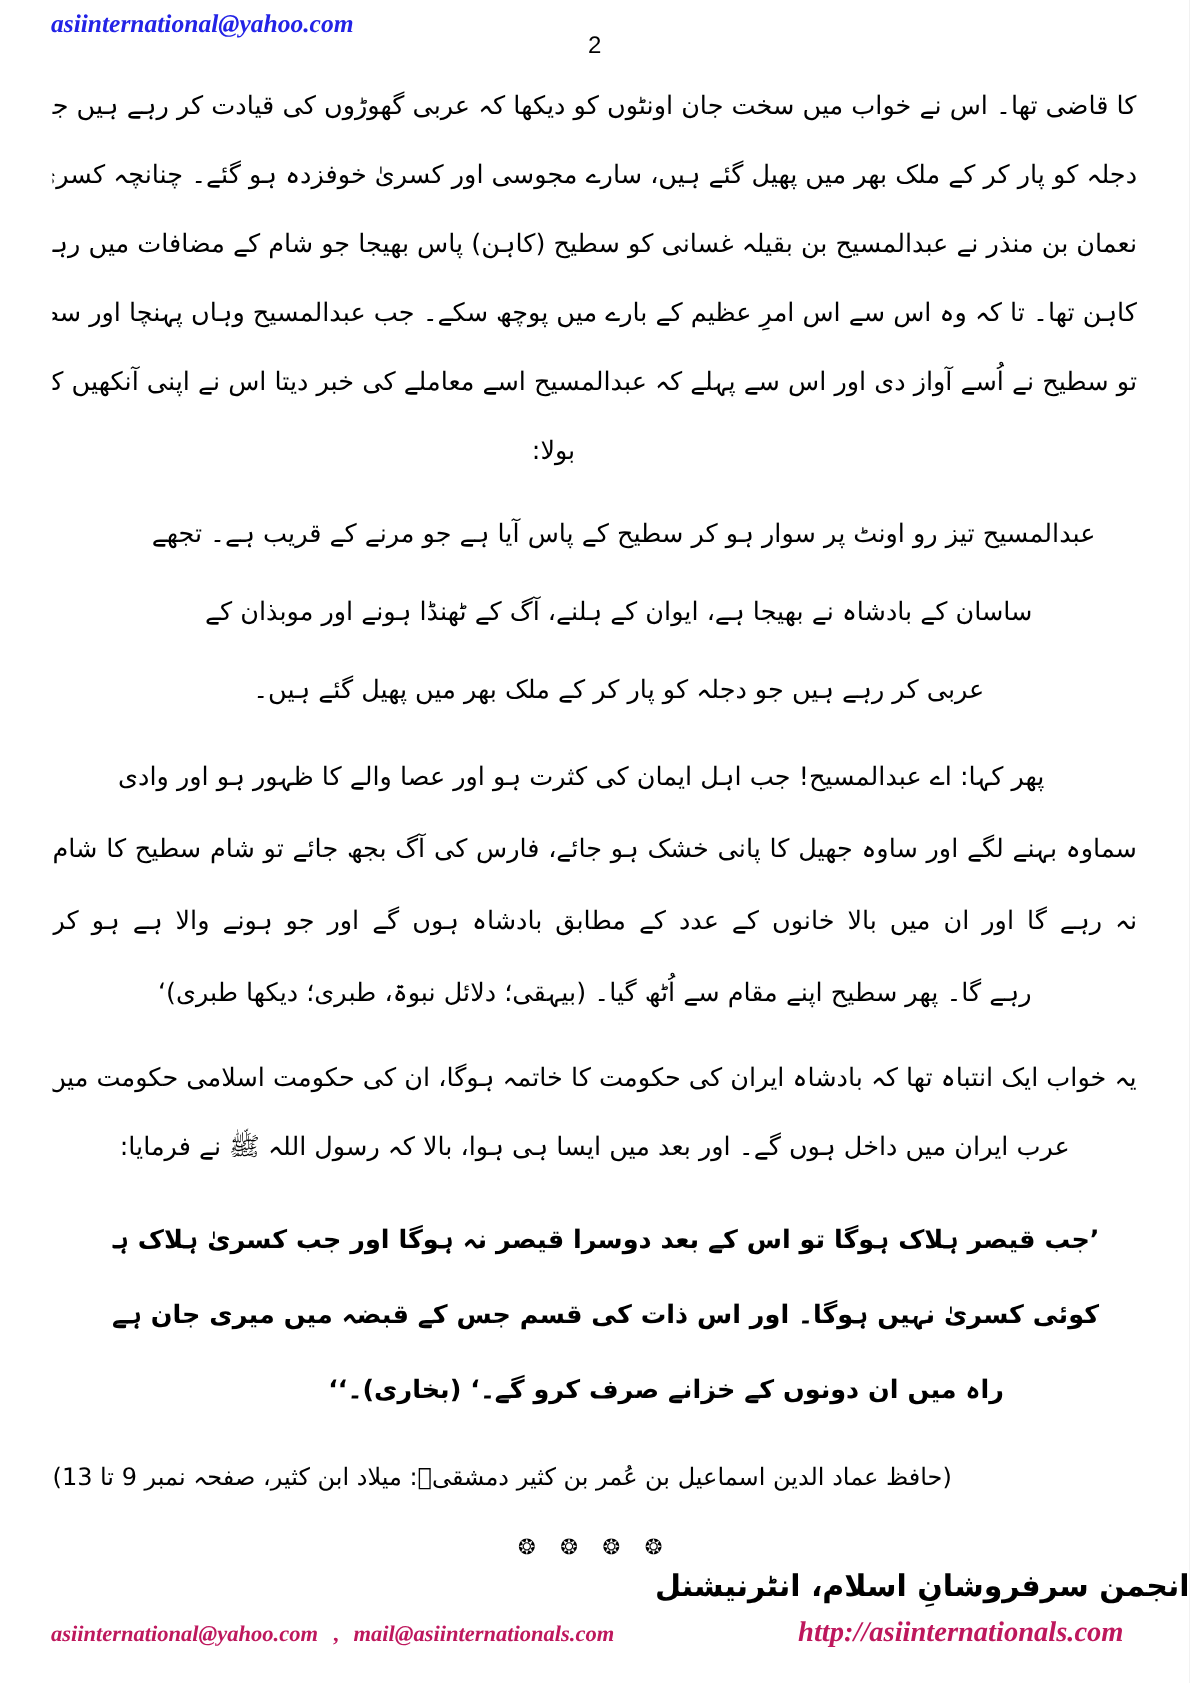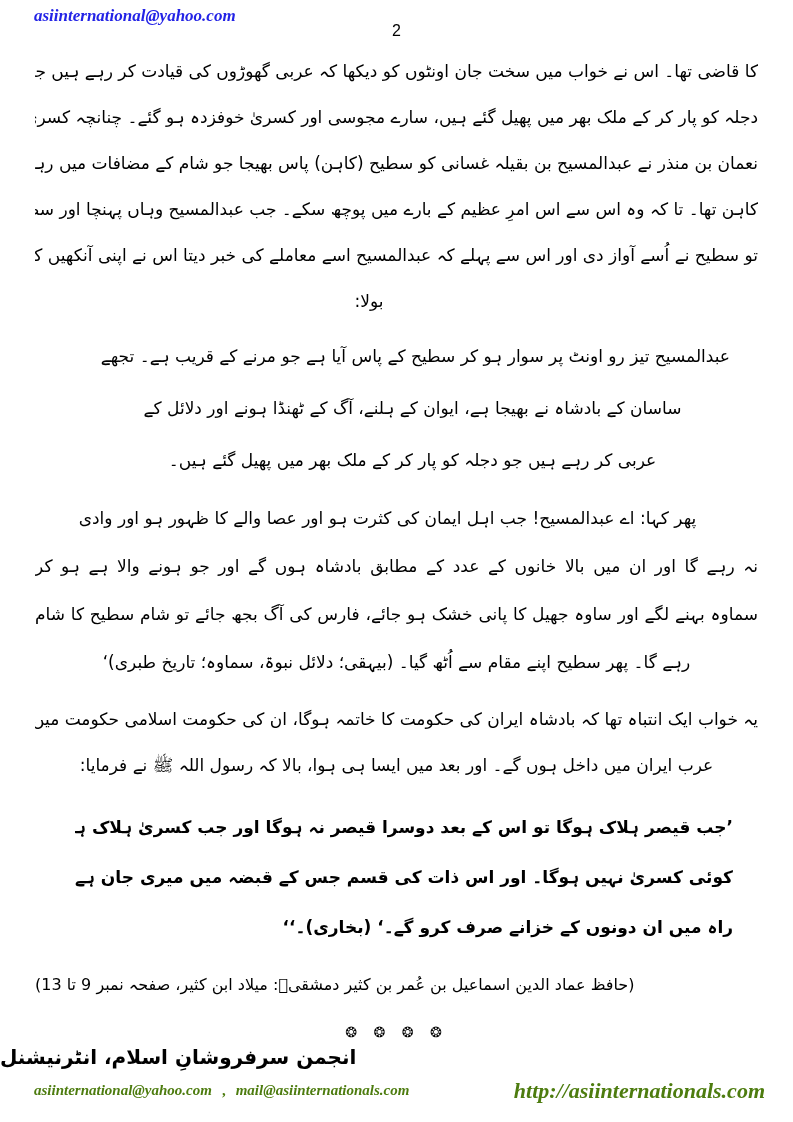--- a/index.html
+++ b/index.html
@@ -41,45 +41,45 @@
   .bola{margin-right:55px;}
   .quote1{margin:6px 28px 0 60px;}
   .quote1 .uline{line-height:52px;}
   .para2{margin-top:8px;}
   .para2 .uline{line-height:48px;}
   .indent-first{margin-right:18px;}
   .para3{margin-top:10px;}
   .para3 .uline{line-height:46px;}
   .hadith{margin:14px 25px 0 40px;font-weight:bold;}
   .hadith .uline{line-height:50px;}
-  .hadith .last-left{text-align:right;margin-left:80px;}
+  .hadith .last-left{text-align:center;margin-left:80px;}
   .reference{margin-top:16px;}
   .reference .uline{text-align:left;line-height:34px;font-size:16px;}
   
   .footer{
     position:absolute;left:0;right:0;top:1022px;height:100px;
     background:#ffffff;
   }
   .ornaments{
     text-align:center;font-size:14px;letter-spacing:6px;
     line-height:20px;color:#000;
   }
   .org-name{
-    direction:rtl;text-align:left;
+    direction:rtl;text-align:right;
     font-weight:bold;font-size:20px;line-height:30px;
     font-family:"DejaVu Sans",sans-serif;
   }
   .contact-row{
     position:relative;margin-top:6px;height:26px;
     font-family:"Liberation Serif","DejaVu Serif",serif;
-    font-style:italic;font-weight:bold;color:#4d7c0f;
+    font-style:italic;font-weight:bold;color:#be185d;
   }
   .contact-left{position:absolute;left:34px;top:4px;font-size:15px;}
   .contact-left .sep{margin:0 10px;font-style:normal;}
-  .contact-right{position:absolute;right:28px;top:0;font-size:22px;}
+  .contact-right{position:absolute;right:44px;top:0;font-size:19px;}
 </style>
 </head>
 <body>
 
 <div class="page">
 
   <span class="hdr-email">asiinternational@yahoo.com</span>
   <div class="page-num">2</div>
 
   <div class="body-wrap">
@@ -88,29 +88,29 @@
       <div class="uline justify">کا قاضی تھا۔ اس نے خواب میں سخت جان اونٹوں کو دیکھا کہ عربی گھوڑوں کی قیادت کر رہے ہیں جو دریائے</div>
       <div class="uline justify">دجلہ کو پار کر کے ملک بھر میں پھیل گئے ہیں، سارے مجوسی اور کسریٰ خوفزدہ ہو گئے۔ چنانچہ کسریٰ کے نائب</div>
       <div class="uline justify">نعمان بن منذر نے عبدالمسیح بن بقیلہ غسانی کو سطیح (کاہن) پاس بھیجا جو شام کے مضافات میں رہنے والا مشہور</div>
       <div class="uline justify">کاہن تھا۔ تا کہ وہ اس سے اس امرِ عظیم کے بارے میں پوچھ سکے۔ جب عبدالمسیح وہاں پہنچا اور سطیح کے روبرو ہوا</div>
       <div class="uline justify">تو سطیح نے اُسے آواز دی اور اس سے پہلے کہ عبدالمسیح اسے معاملے کی خبر دیتا اس نے اپنی آنکھیں کھولیں اور</div>
       <div class="uline bola">بولا:</div>
     </div>
 
     <div class="quote1">
       <div class="uline">عبدالمسیح تیز رو اونٹ پر سوار ہو کر سطیح کے پاس آیا ہے جو مرنے کے قریب ہے۔ تجھے بنو</div>
-      <div class="uline">ساسان کے بادشاہ نے بھیجا ہے، ایوان کے ہلنے، آگ کے ٹھنڈا ہونے اور دلائل کے</div>
+      <div class="uline">ساسان کے بادشاہ نے بھیجا ہے، ایوان کے ہلنے، آگ کے ٹھنڈا ہونے اور موبذان کے</div>
       <div class="uline">عربی کر رہے ہیں جو دجلہ کو پار کر کے ملک بھر میں پھیل گئے ہیں۔</div>
     </div>
 
     <div class="para2">
       <div class="uline indent-first">پھر کہا: اے عبدالمسیح! جب اہل ایمان کی کثرت ہو اور عصا والے کا ظہور ہو اور وادی</div>
+      <div class="uline justify">سماوہ بہنے لگے اور ساوہ جھیل کا پانی خشک ہو جائے، فارس کی آگ بجھ جائے تو شام سطیح کا شام</div>
       <div class="uline justify">نہ رہے گا اور ان میں بالا خانوں کے عدد کے مطابق بادشاہ ہوں گے اور جو ہونے والا ہے ہو کر</div>
-      <div class="uline justify">سماوہ بہنے لگے اور ساوہ جھیل کا پانی خشک ہو جائے، فارس کی آگ بجھ جائے تو شام سطیح کا شام</div>
-      <div class="uline">رہے گا۔ پھر سطیح اپنے مقام سے اُٹھ گیا۔ (بیہقی؛ دلائل نبوۃ، سماوہ؛ تاریخ طبری)‘</div>
+      <div class="uline">رہے گا۔ پھر سطیح اپنے مقام سے اُٹھ گیا۔ (بیہقی؛ دلائل نبوۃ، طبری؛ دیکھا طبری)‘</div>
     </div>
 
     <div class="para3">
       <div class="uline justify">یہ خواب ایک انتباہ تھا کہ بادشاہ ایران کی حکومت کا خاتمہ ہوگا، ان کی حکومت اسلامی حکومت میں تبدیل ہو جائے گی اور</div>
       <div class="uline">عرب ایران میں داخل ہوں گے۔ اور بعد میں ایسا ہی ہوا، بالا کہ رسول اللہ ﷺ نے فرمایا:</div>
     </div>
 
     <div class="hadith">
       <div class="uline">’جب قیصر ہلاک ہوگا تو اس کے بعد دوسرا قیصر نہ ہوگا اور جب کسریٰ ہلاک ہوگا تو اس کے بعد</div>
       <div class="uline">کوئی کسریٰ نہیں ہوگا۔ اور اس ذات کی قسم جس کے قبضہ میں میری جان ہے، تم لوگ اللہ کی</div>

